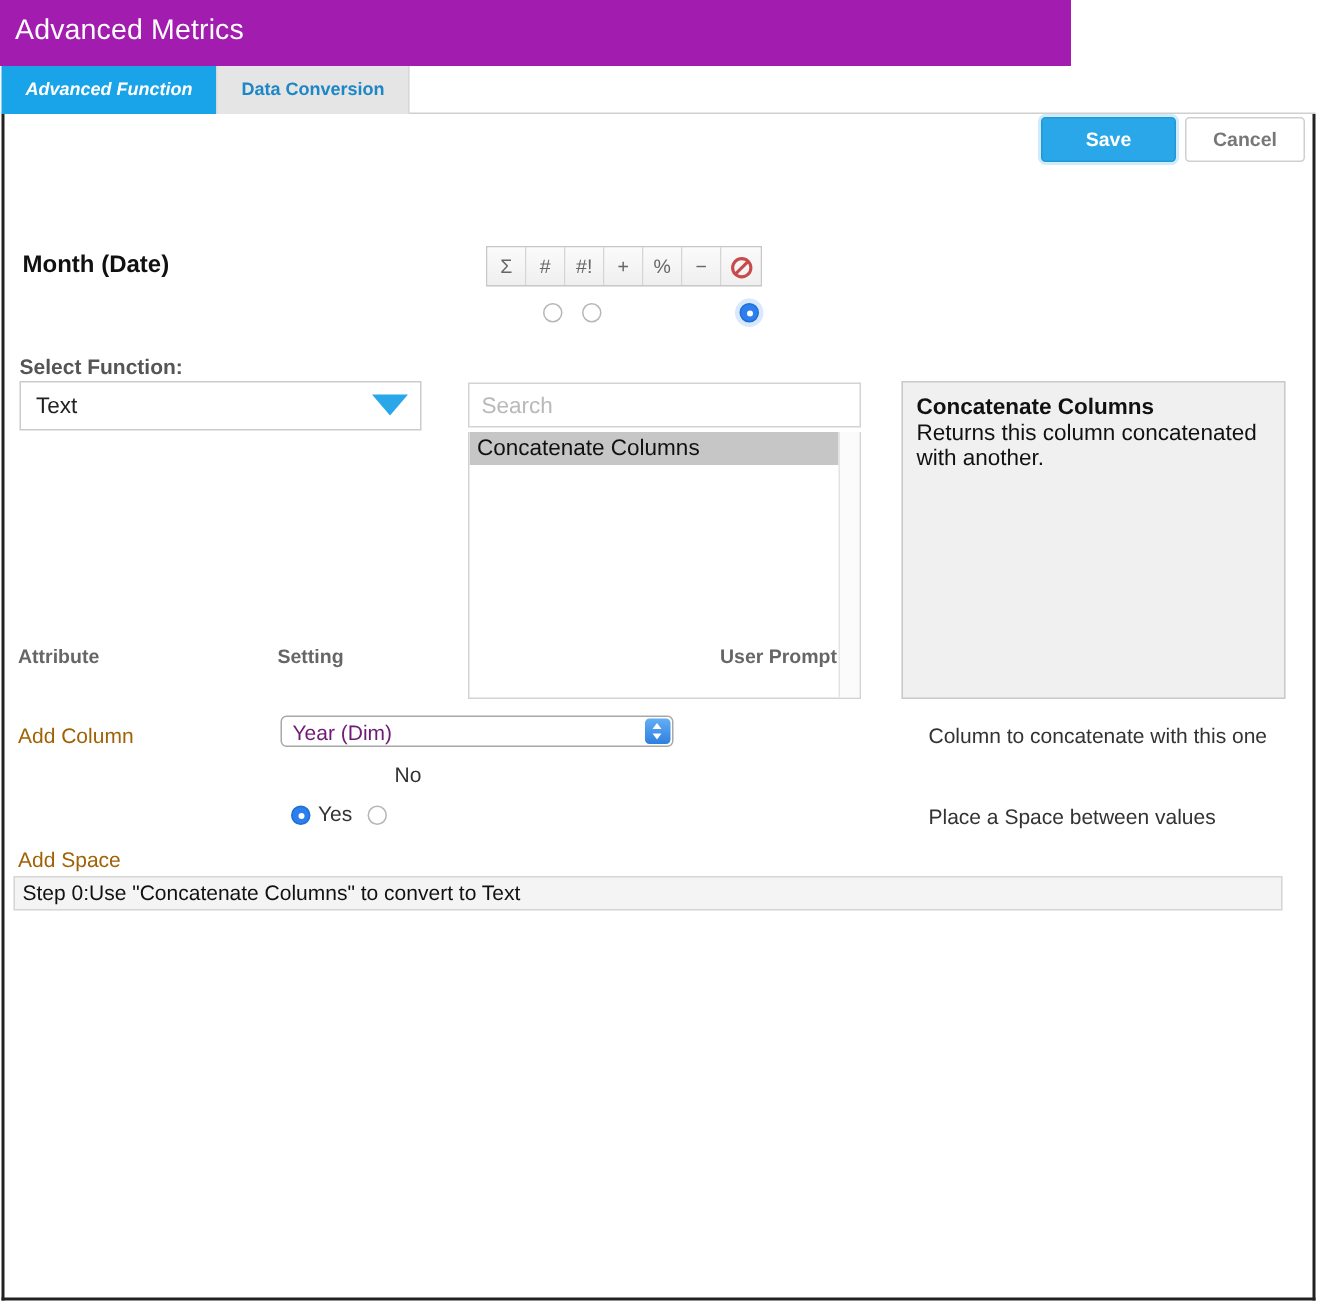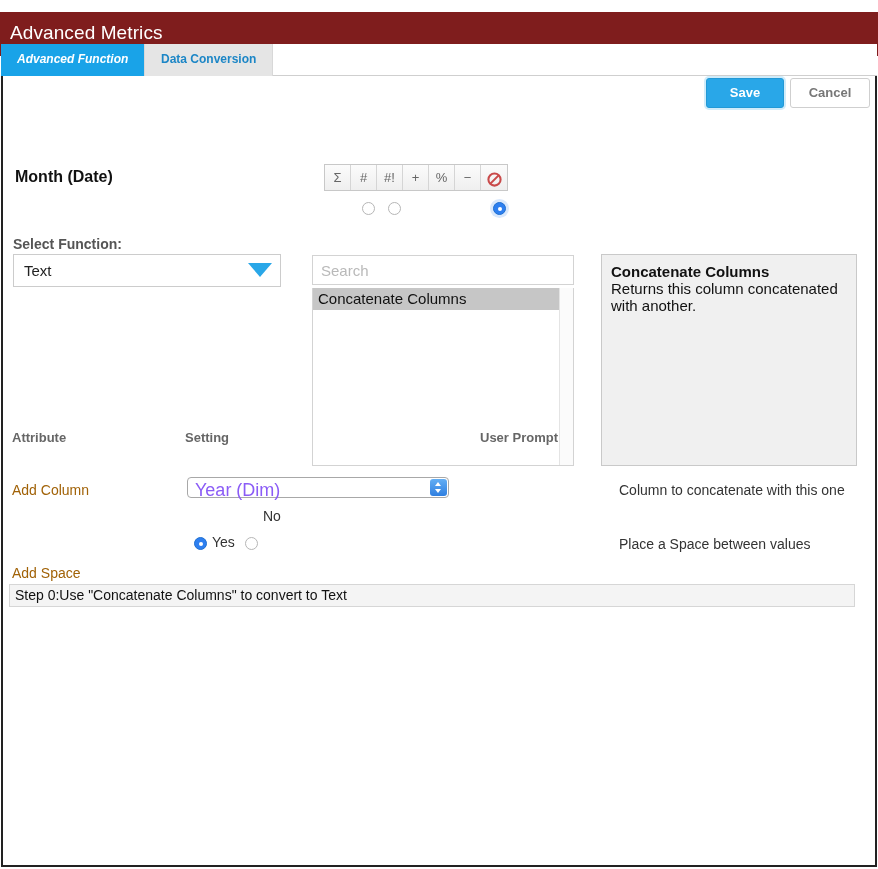--- a/index.html
+++ b/index.html
@@ -18,25 +18,24 @@
     width: 878px;
     height: 869px;
     background: #ffffff;
     box-sizing: border-box;
   }
 
   
   .titlebar {
     position: absolute;
     left: 0; top: 0;
-    width: 878px;
+    width: 714px;
     height: 44px;
-    background: #7f1d1d;
-    box-sizing: border-box;
-    margin-top: 12px;
+    background: #a21caf;
+    box-sizing: border-box;
   }
   .titlebar .title {
     position: absolute;
     left: 10px;
     top: 10px;
     font-size: 19px;
     color: #ffffff;
     font-weight: 400;
     letter-spacing: 0.1px;
   }
@@ -99,21 +98,21 @@
     font-weight: bold;
     text-align: center;
     box-sizing: border-box;
     border-radius: 3px;
     cursor: pointer;
     user-select: none;
   }
   .btn-save {
     right: 91px;
     top: 2px;
-    width: 78px;
+    width: 90px;
     background: #29a7e8;
     color: #ffffff;
     border: 1px solid #2299d6;
     box-shadow: 0 0 0 2px rgba(41,167,232,0.22);
   }
   .btn-cancel {
     right: 5px;
     top: 2px;
     width: 80px;
     background: #ffffff;
@@ -343,22 +342,22 @@
     background: #ffffff;
     border: 1px solid #a8a8a8;
     border-radius: 4px;
     box-sizing: border-box;
     cursor: pointer;
   }
   .mac-select .mval {
     position: absolute;
     left: 7px;
     top: 2px;
-    font-size: 18px;
-    color: #8b5cf6;
+    font-size: 14px;
+    color: #701a75;
   }
   .mac-select .stepper {
     position: absolute;
     right: 1px;
     top: 1px;
     width: 17px;
     height: 17px;
     border-radius: 3px;
     background: linear-gradient(#63aef4, #2f7fe0);
   }

